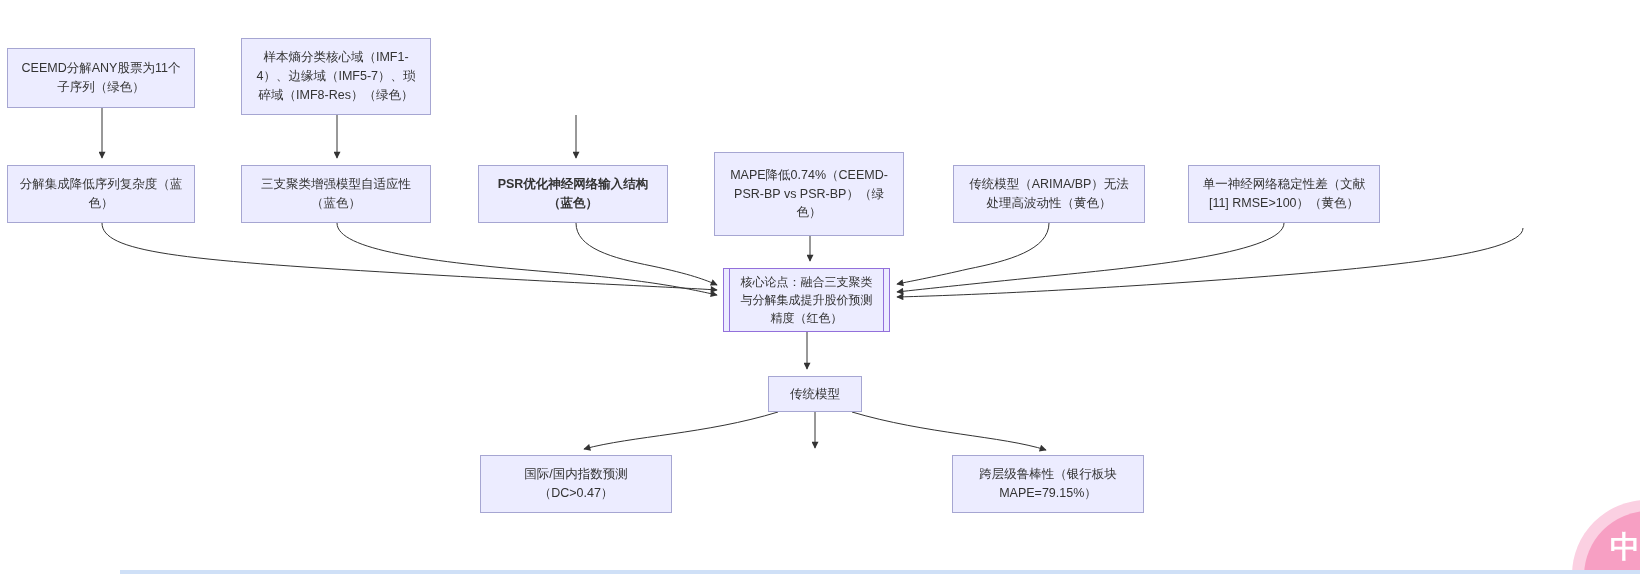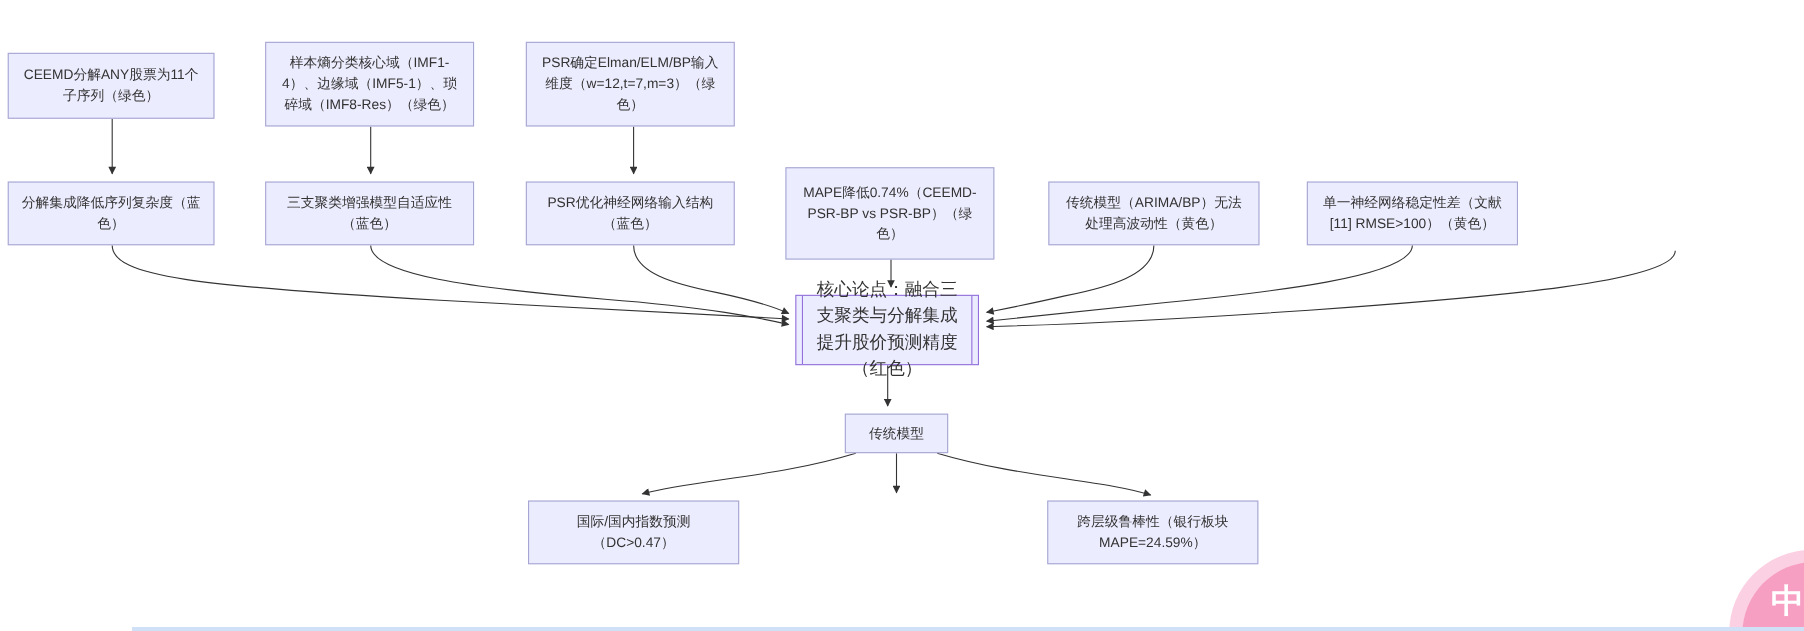--- a/index.html
+++ b/index.html
@@ -19,35 +19,35 @@
     line-height:1.5;
     display:flex;align-items:center;justify-content:center;
     text-align:center;
     padding:4px 10px;
     box-sizing:border-box;
   }
   
   .node.core{
     border-color:#9370db;
     padding:20px 12px;
-    font-size:16px;
+    font-size:12px;
   }
   .node.core::before,.node.core::after{
     content:"";position:absolute;top:0;bottom:0;width:1px;background:#9370db;
   }
   .node.core::before{left:5px;}
   .node.core::after{right:5px;}
 
   
   #n-ceemd    {left:7px;   top:48px;  width:188px; height:60px;}
   #n-entropy  {left:241px; top:38px;  width:190px; height:77px;}
   #n-psrinput {left:478px; top:38px;  width:190px; height:77px;}
   #n-decomp   {left:7px;   top:165px; width:188px; height:58px;}
   #n-threeway {left:241px; top:165px; width:190px; height:58px;}
-  #n-psropt   {left:478px; top:165px; width:190px; height:58px;}
+  #n-psropt   {left:478px; top:165px; width:190px; height:58px;font-weight:bold;}
   #n-mape     {left:714px; top:152px; width:190px; height:84px;}
   #n-trad     {left:953px; top:165px; width:192px; height:58px;}
   #n-single   {left:1188px;top:165px; width:192px; height:58px;}
   #n-twoway   {left:1424px;top:152px; width:198px; height:76px;}
   #n-core     {left:723px; top:268px; width:167px; height:64px;}
   #n-exp      {left:768px; top:376px; width:94px;  height:36px;}
   #n-index    {left:480px; top:455px; width:192px; height:58px;text-align:center;}
   #n-stock    {left:715px; top:455px; width:200px; height:58px;}
   #n-robust   {left:952px; top:455px; width:192px; height:58px;}
 
@@ -107,36 +107,35 @@
       <path class="edgePath" d="M1049 223 C1049 250 1008 261 968 269 C938 276 912 281 897 284" marker-end="url(#arrow)"></path>
       <path class="edgePath" d="M1284 223 C1284 252 1150 266 1060 275 C980 283 924 289 897 292" marker-end="url(#arrow)"></path>
       <path class="edgePath" d="M1523 228 C1523 256 1360 270 1190 282 C1030 293 934 296 897 297" marker-end="url(#arrow)"></path>
 
       <path class="edgePath" d="M778 412 C706 434 632 436 584 449" marker-end="url(#arrow)"></path>
       <path class="edgePath" d="M852 412 C926 434 1002 436 1046 450" marker-end="url(#arrow)"></path>
     </g>
   </svg>
 
   <div class="node" id="n-ceemd">CEEMD分解ANY股票为11个子序列（绿色）</div>
-  <div class="node" id="n-entropy">样本熵分类核心域（IMF1-4）、边缘域（IMF5-1）、琐碎域（IMF8-Res）（绿色）</div>
-  <div class="node" id="n-psrinput">PSR确定Elman/ELM/BP输入维度（w=12,t=7,m=3）（绿色）</div>
+  <div class="node" id="n-entropy">样本熵分类核心域（IMF1-4）、边缘域（IMF5-7）、琐碎域（IMF8-Res）（绿色）</div>
 
   <div class="node" id="n-threeway">三支聚类增强模型自适应性（蓝色）</div>
   <div class="node" id="n-decomp">分解集成降低序列复杂度（蓝色）</div>
   <div class="node" id="n-psropt">PSR优化神经网络输入结构（蓝色）</div>
   <div class="node" id="n-mape">MAPE降低0.74%（CEEMD-PSR-BP vs PSR-BP）（绿色）</div>
   <div class="node" id="n-trad">传统模型（ARIMA/BP）无法处理高波动性（黄色）</div>
   <div class="node" id="n-single">单一神经网络稳定性差（文献[11] RMSE&gt;100）（黄色）</div>
 
   <div class="node core" id="n-core">核心论点：融合三支聚类与分解集成提升股价预测精度（红色）</div>
 
   <div class="node" id="n-exp">传统模型</div>
 
   <div class="node" id="n-index">国际/国内指数预测（DC&gt;0.47）</div>
-  <div class="node" id="n-robust">跨层级鲁棒性（银行板块MAPE=24.59%）</div>
+  <div class="node" id="n-robust">跨层级鲁棒性（银行板块MAPE=79.15%）</div>
 
   <div class="badge-outer"></div>
   <div class="badge-inner">
     <span>中A</span>
   </div>
 
   <div class="bottom-line"></div>
 </div>
 
 </body></html>

